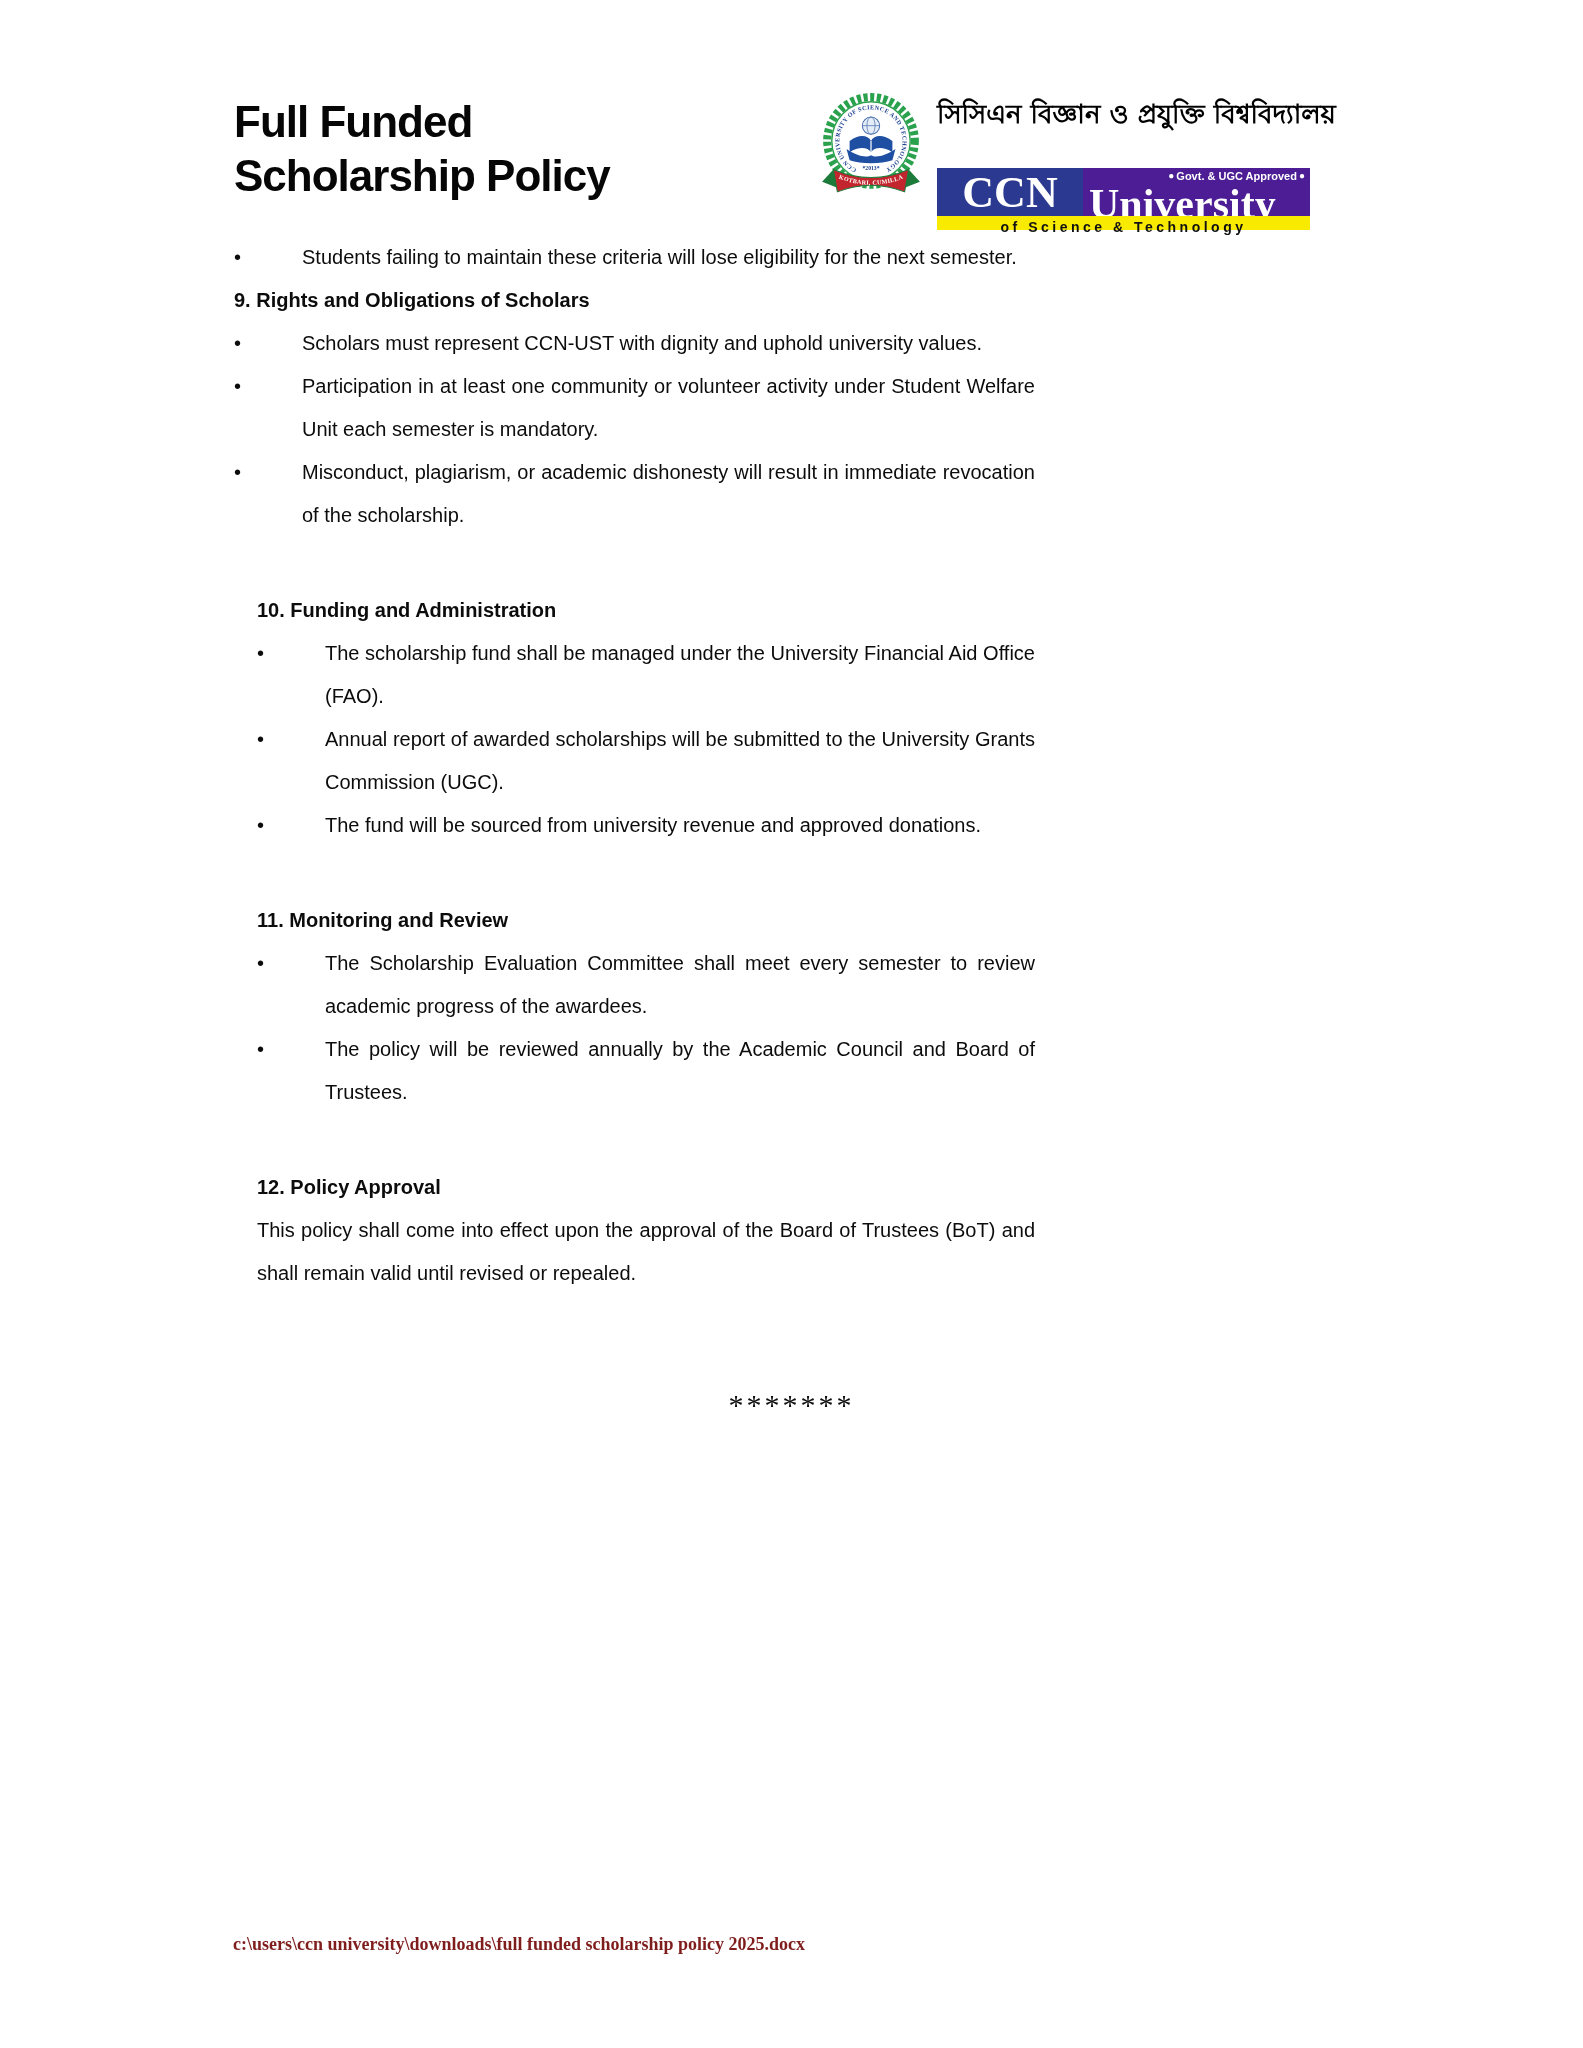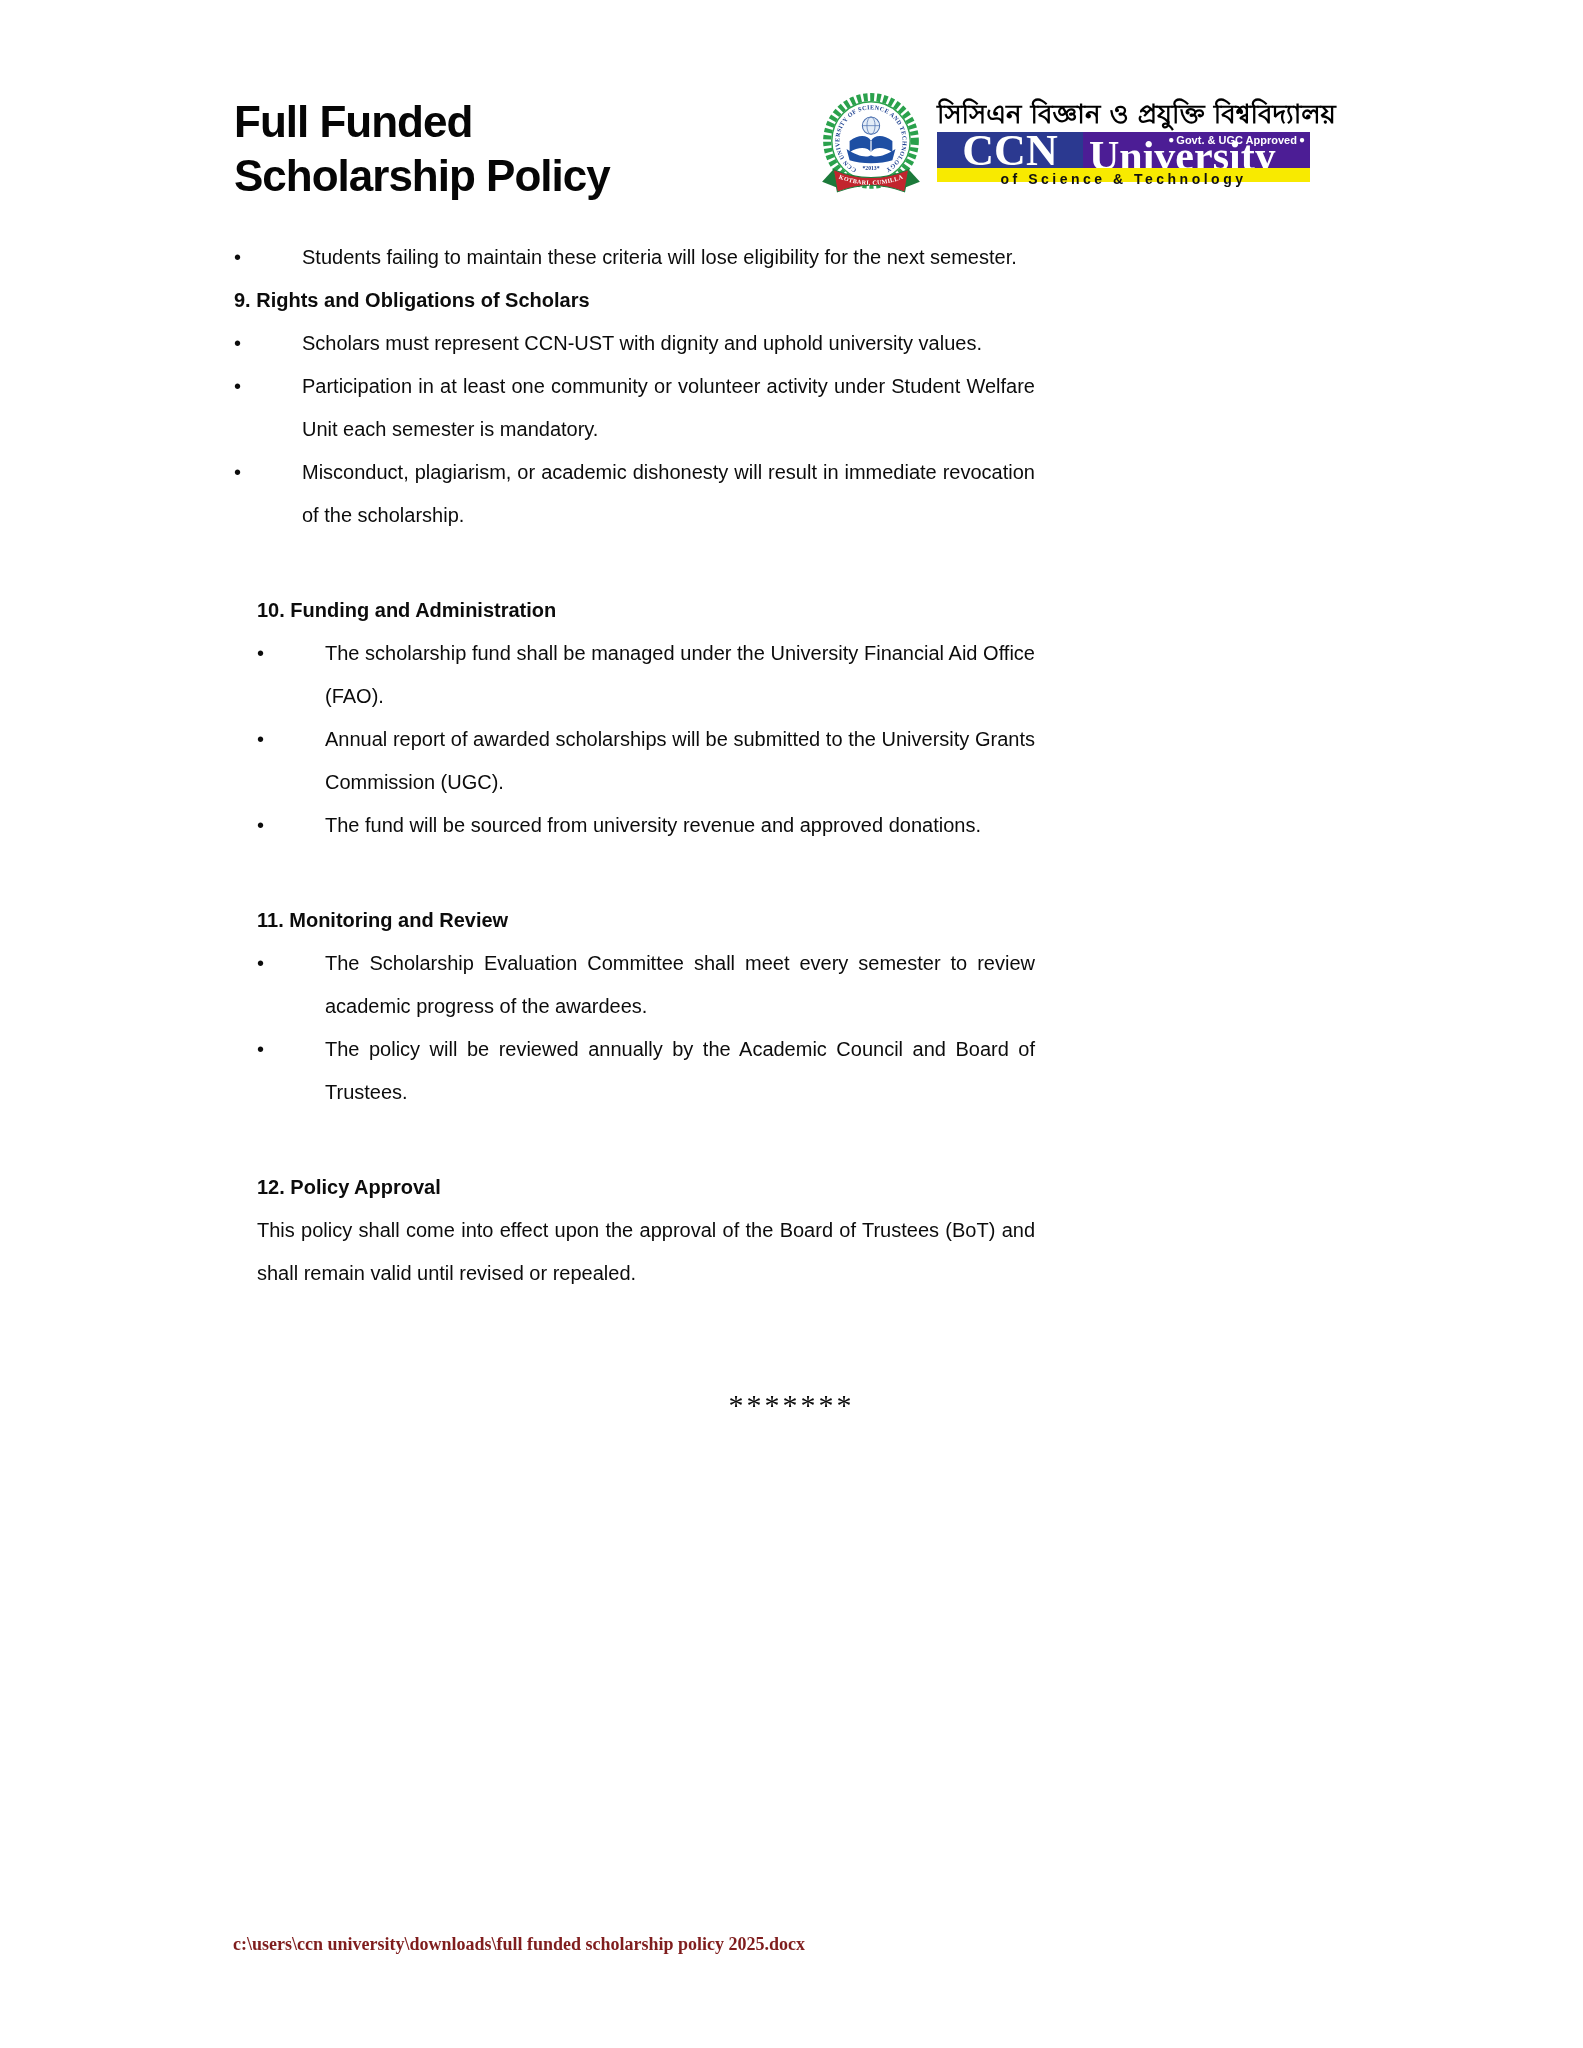--- a/index.html
+++ b/index.html
@@ -6,21 +6,21 @@
   .page{position:relative;width:1583px;height:2048px;background:#ffffff;overflow:hidden;
         font-family:"Liberation Sans",sans-serif;color:#0c0c0c;}
 
   
   .doc-title{position:absolute;left:234px;top:95px;font-size:44px;line-height:54px;
              font-weight:bold;letter-spacing:-1px;color:#060606;}
   .seal{position:absolute;left:820px;top:90px;width:102px;height:110px;}
   .banner{position:absolute;left:937px;top:96px;width:373px;}
   .bn-bengali{height:36px;line-height:36px;font-weight:bold;font-size:26px;color:#000;
               white-space:nowrap;font-family:"DejaVu Sans",sans-serif;text-align:center;}
-  .bn-mid{display:flex;height:36px;}
+  .bn-mid{display:flex;height:48px;margin-top:36px;}
   .bn-ccn{width:146px;background:#2b3990;color:#fff;font-family:"Liberation Serif",serif;
           font-weight:bold;font-size:44px;display:flex;align-items:center;justify-content:center;}
   .bn-univ{flex:1;background:#4c1d95;position:relative;overflow:hidden;}
   .bn-univ .main{position:absolute;left:6px;bottom:-9px;color:#fff;font-family:"Liberation Serif",serif;
                  font-weight:bold;font-size:42px;line-height:1;white-space:nowrap;}
   .bn-approved{position:absolute;top:2px;right:3px;color:#fff;font-size:11px;font-weight:bold;
                white-space:nowrap;font-family:"Liberation Sans",sans-serif;}
   .bn-approved::before,.bn-approved::after{content:"\25CF";font-size:10px;vertical-align:1px;margin:0 2px;}
   .bn-yellow{height:14px;line-height:22px;background:#f8ea00;color:#111;font-weight:bold;
              font-size:14px;letter-spacing:3.5px;text-align:center;white-space:nowrap;}

